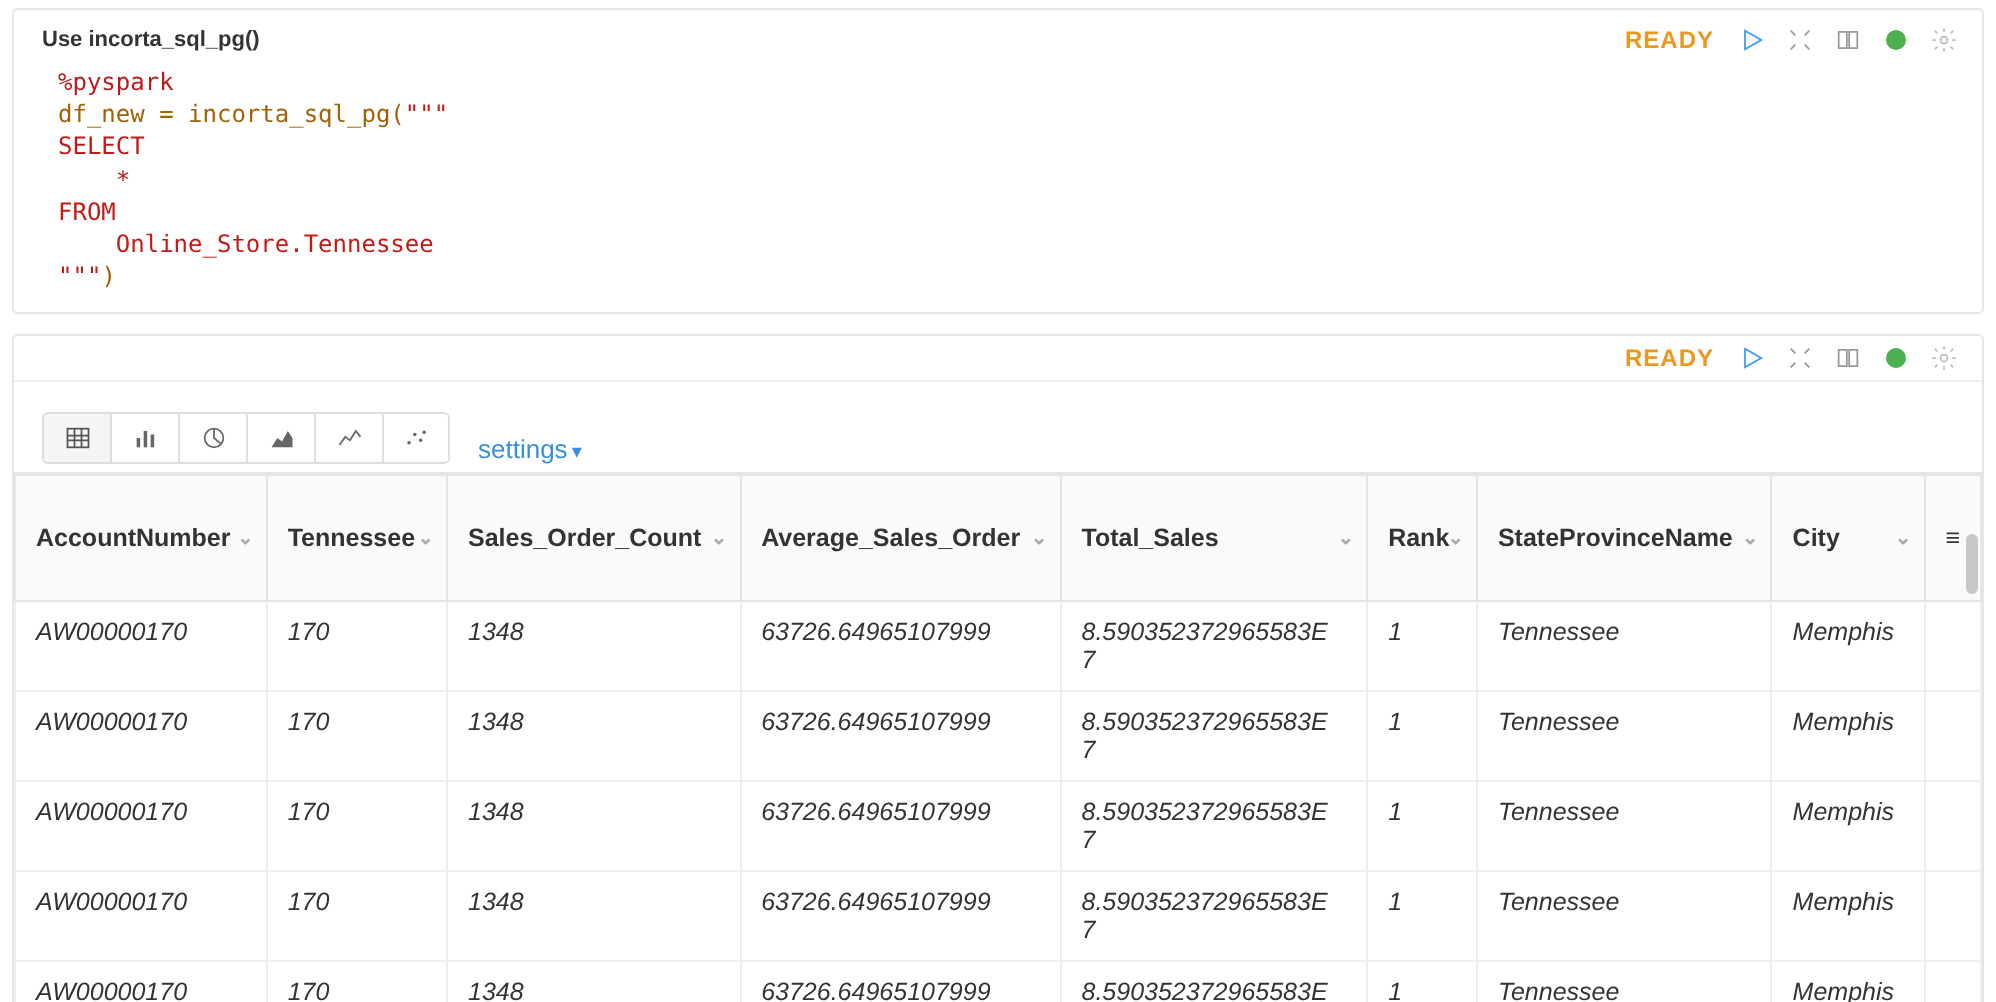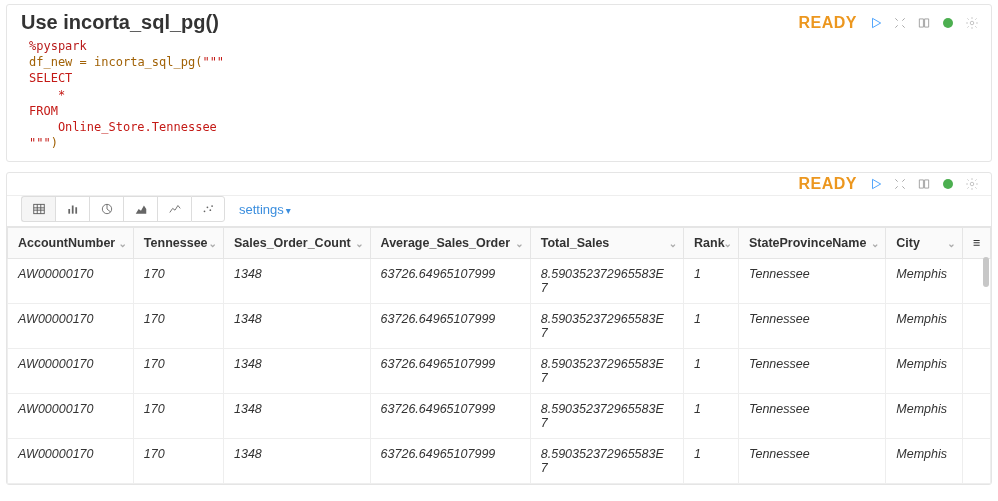--- a/index.html
+++ b/index.html
@@ -19,32 +19,32 @@
     background: #fff;
     position: relative;
   }
   .cell-header {
     display: flex;
     justify-content: space-between;
     align-items: center;
     padding: 6px 10px 2px 14px;
   }
   .cell-title {
-    font-size: 20px;
+    font-size: 11px;
     font-weight: 600;
     color: #333;
   }
   .cell-controls {
     display: flex;
     align-items: center;
     gap: 6px;
   }
   .status-ready {
     color: #ec971f;
-    font-size: 16px;
+    font-size: 12px;
     font-weight: 600;
     letter-spacing: 0.5px;
     margin-right: 4px;
   }
   .icon-btn {
     width: 18px;
     height: 18px;
     display: inline-flex;
     align-items: center;
     justify-content: center;
@@ -65,23 +65,23 @@
     color: #333;
   }
   .magic { color: #b91c1c; }
   .str, .sql { color: #c41a16; }
   .py { color: #a16207; }
 
   .cell2 .code-block { padding-top: 6px; padding-bottom: 4px; }
 
   .viz-toolbar {
     display: flex;
-    align-items: center;
+    align-items: flex-end;
     border-top: 1px solid #eee;
-    padding: 0 10px 4px 14px;
+    padding: 15px 10px 4px 14px;
     gap: 0;
   }
   .viz-btn {
     width: 34px;
     height: 26px;
     border: 1px solid #ddd;
     border-right: none;
     background: #fff;
     display: inline-flex;
     align-items: center;
@@ -101,21 +101,21 @@
   .caret-down { font-size: 10px; margin-left:2px; }
 
   .data-table {
     width: 100%;
     border-collapse: collapse;
     font-size: 12.5px;
   }
   .data-table th {
     text-align: left;
     font-weight: 600;
-    padding: 8px 10px;
+    padding: 24px 10px;
     border: 1px solid #e5e5e5;
     background: #fafafa;
     position: relative;
     white-space: nowrap;
   }
   .data-table th .sort-caret {
     position: absolute;
     right: 6px;
     top: 50%;
     transform: translateY(-50%);

